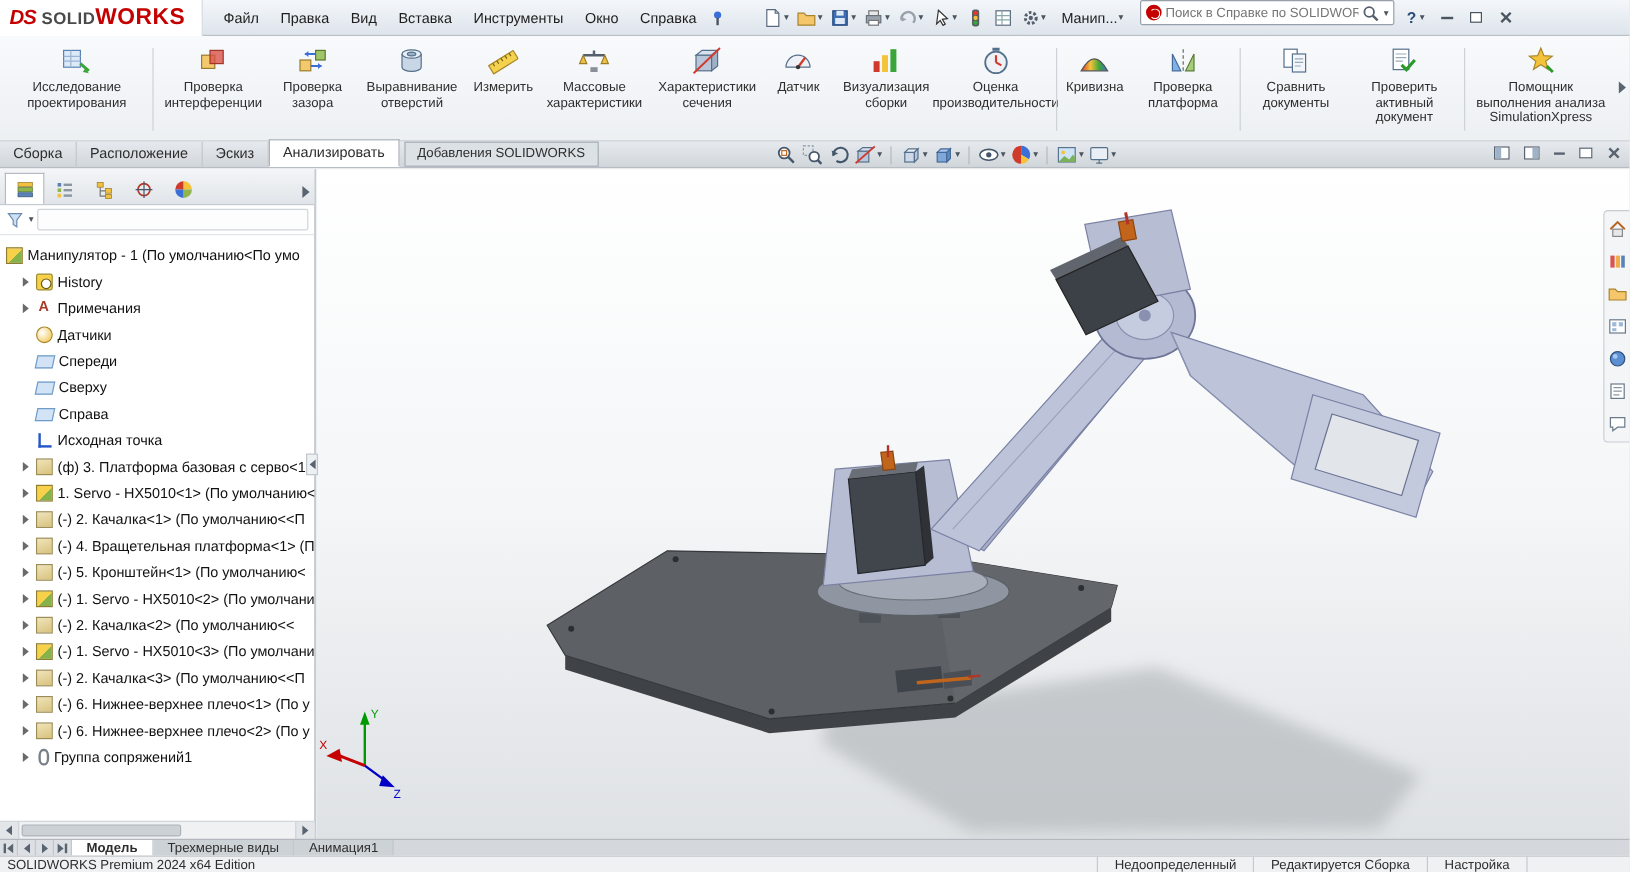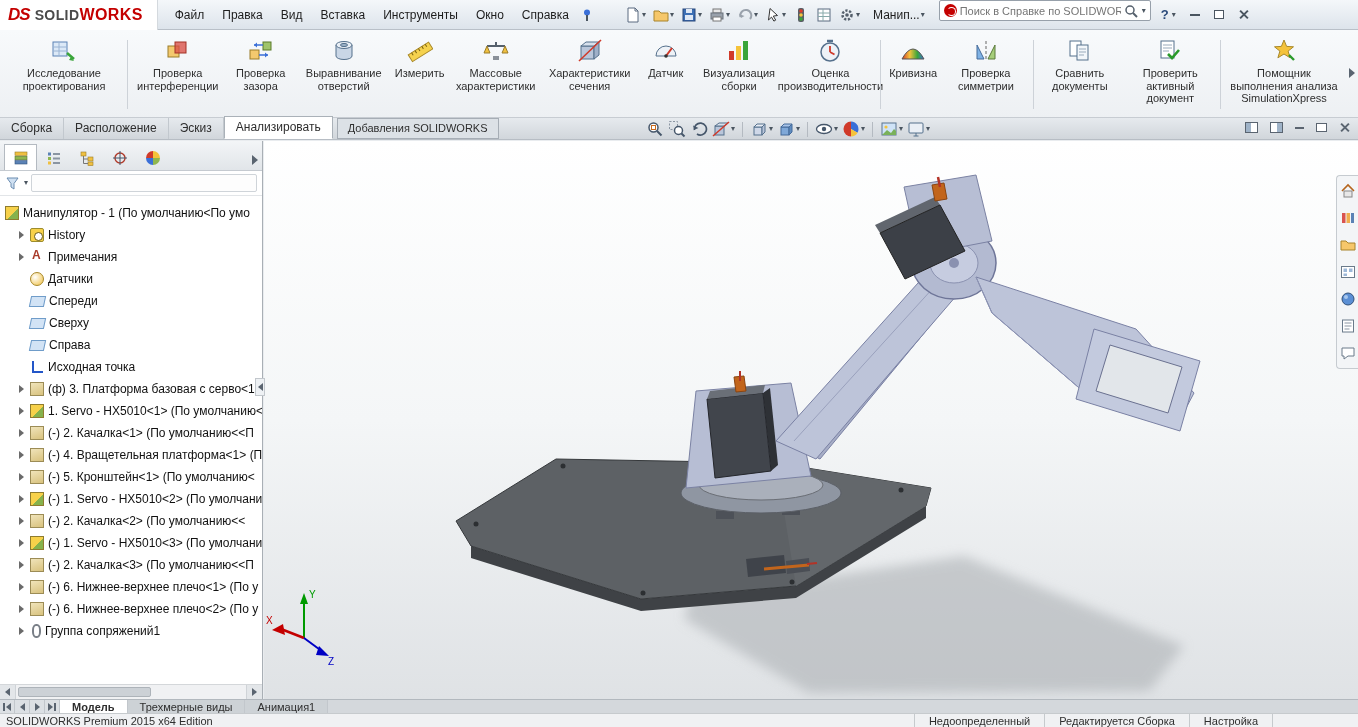--- a/index.html
+++ b/index.html
@@ -5,21 +5,21 @@
 *{box-sizing:border-box;margin:0;padding:0}
 html,body{width:1358px;height:727px;overflow:hidden}
 body{font-family:"Liberation Sans","DejaVu Sans",sans-serif;font-size:12px;color:#222;background:#e9ecef}
 .app{position:relative;width:1358px;height:727px;background:#e9ecef}
 
 
 .titlebar{position:absolute;top:0;left:0;right:0;height:30px;background:linear-gradient(#f4f7fa,#dde4eb);border-bottom:1px solid #b9c0c8;display:flex;}
 .logo{display:flex;align-items:center;gap:5px;background:#fff;height:30px;padding:0 14px 0 8px;border-right:1px solid #d4d9de}
 .ds-mark{color:#c40000;font-weight:bold;font-style:italic;font-size:17px;letter-spacing:-1px}
 .logo-solid{font-weight:bold;font-size:14px;color:#4a4a4a;letter-spacing:.4px}
-.logo-works{font-weight:bold;font-size:16px;color:#c40000;letter-spacing:.4px}
+.logo-works{font-weight:bold;font-size:19px;color:#c40000;letter-spacing:.4px}
 .menubar{display:flex;margin-left:8px}
 .menu-item{padding:0 9px;line-height:30px;font-size:12px;color:#1d1d1d;cursor:default}
 .pinbtn{margin-left:2px;display:flex;align-items:center}
 .qat{display:flex;align-items:center;margin-left:28px;gap:1px}
 .qbtn{height:24px;display:flex;align-items:center;padding:0 2px;border:1px solid transparent;border-radius:2px}
 .dd{font-size:8px;color:#4a5560;margin-left:1px;line-height:1}
 .doc-menu{display:flex;align-items:center;margin-left:10px;font-size:12px;color:#1d1d1d}
 .search{width:212px;height:21px;background:#fff;border:1px solid #97a0aa;border-radius:2px;display:flex;align-items:center;padding:0 4px;gap:3px;margin-left:14px}
 .search-logo{width:13px;height:13px;border-radius:50%;background:#c40000;position:relative;flex:none}
 .search-logo::after{content:"";position:absolute;left:3px;top:3px;width:7px;height:7px;border:1.5px solid #fff;border-radius:50%;border-left-color:transparent}
@@ -332,21 +332,21 @@
           <path d="M2 21q11-20 22 0z" fill="url(#cg)" stroke="#555"></path>
         </svg>
       <span>Кривизна</span>
     </div>
     <div class="rbtn">
       <svg width="26" height="26">
           <path d="M4 21V7l7 14z" fill="#7fb2e5" stroke="#456a9a"></path>
           <path d="M22 21V7l-7 14z" fill="#a5cd7a" stroke="#5a7a3a"></path>
           <line x1="13" y1="3" x2="13" y2="23" stroke="#666" stroke-dasharray="3 2"></line>
         </svg>
-      <span>Проверка симметрии</span>
+      <span>Проверка платформа</span>
     </div>
     <div class="rsep"></div>
     <div class="rbtn">
       <svg width="26" height="26">
           <rect x="3" y="3" width="11" height="15" fill="#fff" stroke="#55708c"></rect>
           <rect x="10" y="7" width="11" height="15" fill="#f2f6fa" stroke="#55708c"></rect>
           <path d="M12 11h7M12 14h7M12 17h5" stroke="#9ab" fill="none"></path>
         </svg>
       <span>Сравнить документы</span>
     </div>
@@ -800,21 +800,21 @@
         <span class="mbar-r">
           <i class="tri-r"></i>
         </span>
       </span>
     <span class="mtab active">Модель</span>
     <span class="mtab">Трехмерные виды</span>
     <span class="mtab">Анимация1</span>
   </div>
 
   <div class="statusbar">
-    <span class="sb-left">SOLIDWORKS Premium 2015 x64 Edition</span>
+    <span class="sb-left">SOLIDWORKS Premium 2024 x64 Edition</span>
     <div class="sb-right">
       <span class="sb-seg">Недоопределенный</span>
       <span class="sb-seg">Редактируется Сборка</span>
       <span class="sb-seg">Настройка</span>
       <span class="sb-blank"></span>
     </div>
   </div>
 
 </div>
 

